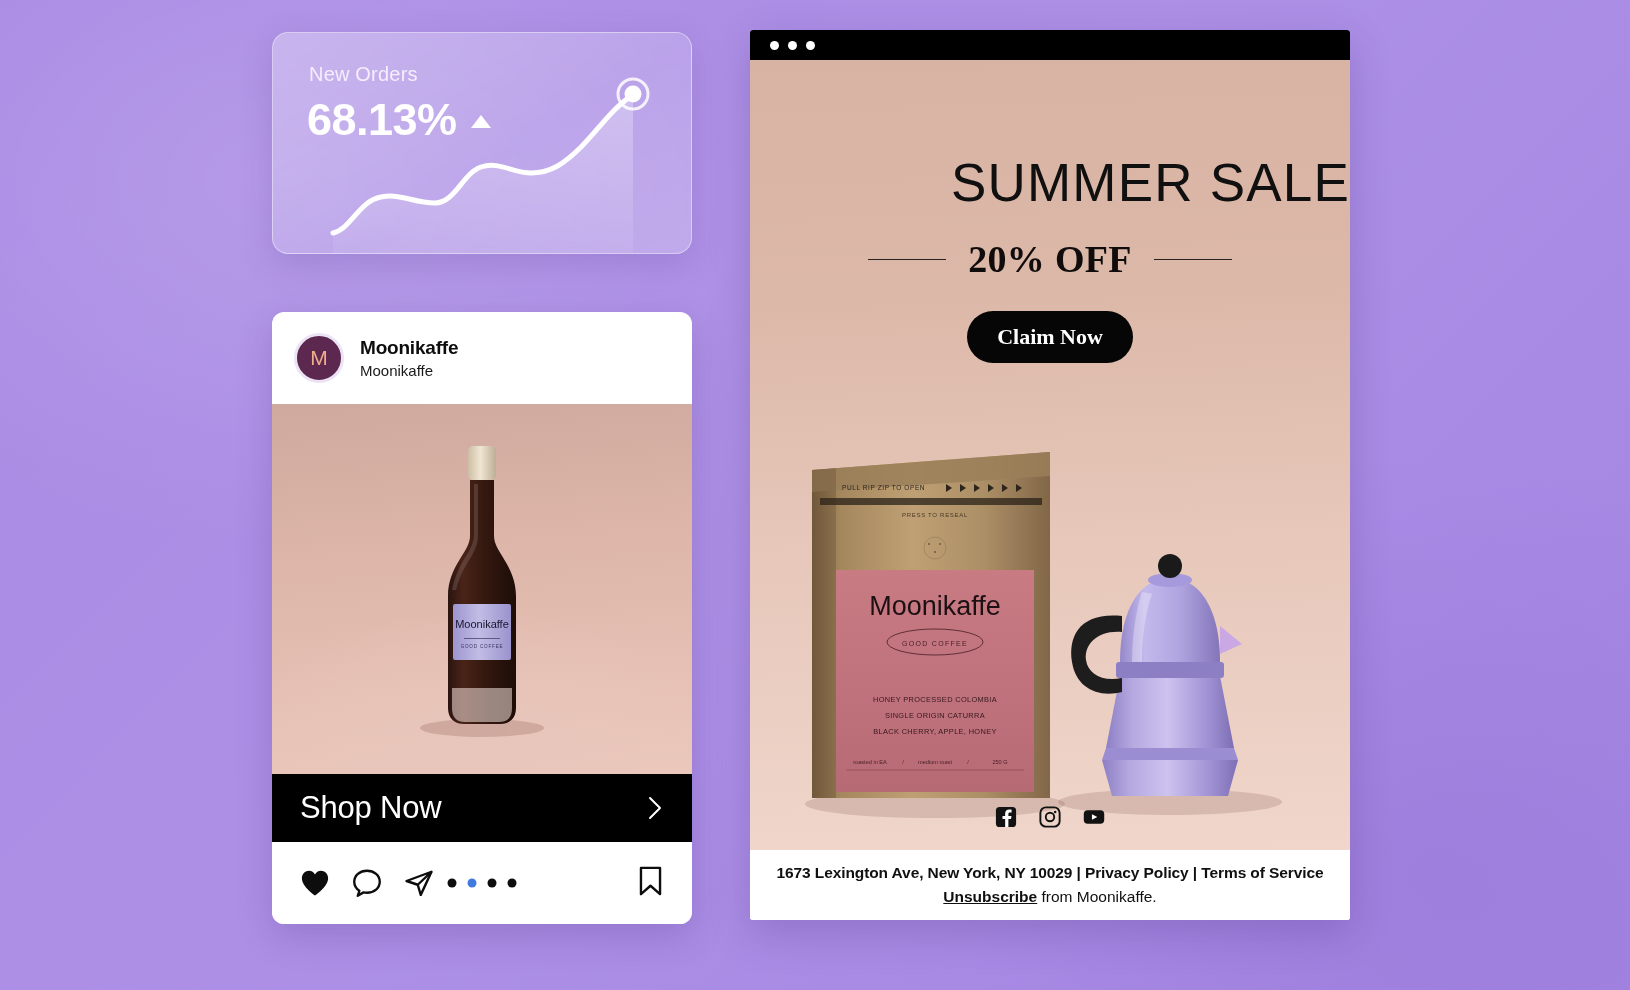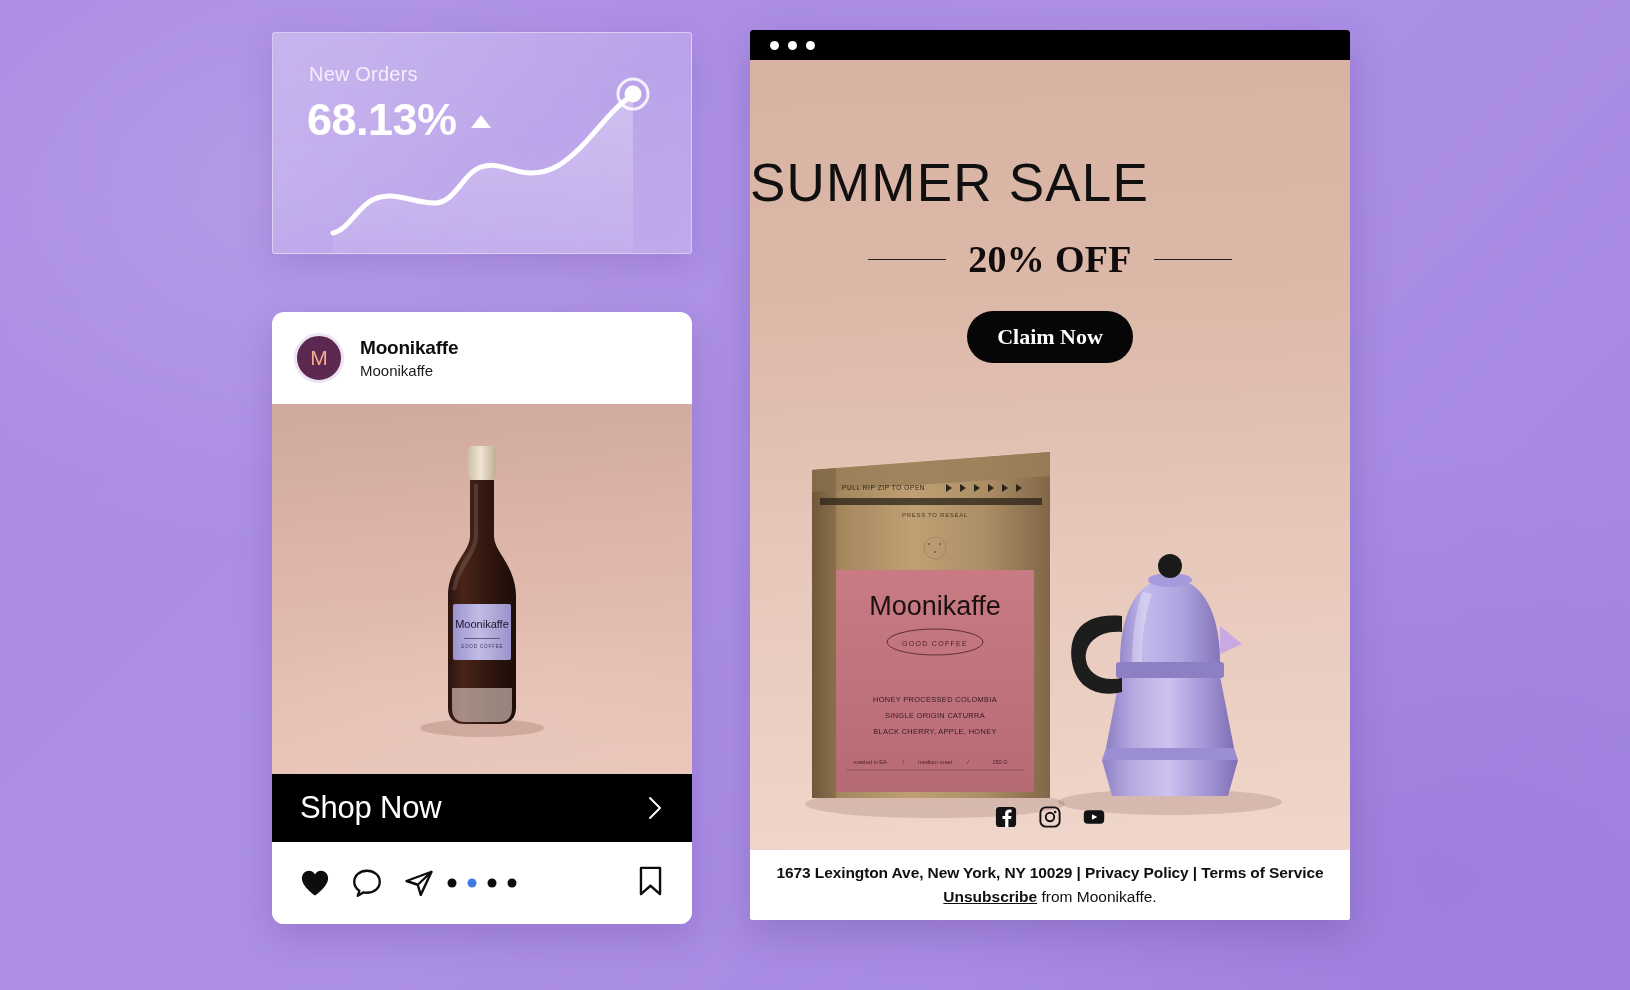--- a/index.html
+++ b/index.html
@@ -20,21 +20,21 @@
   #left-column {
     position: absolute;
     left: 272px; top: 32px;
     width: 420px;
   }
 
   
   #stat-card {
     position: relative;
     width: 420px; height: 222px;
-    border-radius: 3px;
+    border-radius: 16px;
     background: linear-gradient(150deg, rgba(255,255,255,0.30) 0%, rgba(255,255,255,0.16) 55%, rgba(255,255,255,0.22) 100%);
     border: 1px solid rgba(255,255,255,0.42);
     box-shadow: 0 10px 34px rgba(70,40,130,0.18);
     overflow: hidden;
     backdrop-filter: blur(4px);
   }
   #stat-label {
     position: absolute; left: 36px; top: 30px;
     font-size: 20px; color: #f4eefc; letter-spacing: 0.2px;
   }
@@ -132,21 +132,21 @@
   }
   .window-dot { width: 9px; height: 9px; border-radius: 50%; background: #ffffff; }
 
   #email-body {
     position: relative;
     height: 790px;
     background: linear-gradient(178deg, #d8b3a3 0%, #dcb8a8 30%, #e7c8bb 62%, #f0d6cb 100%);
     overflow: hidden;
   }
   #email-headline {
-    text-align: left;
+    text-align: right;
     font-size: 53px; font-weight: 300;
     letter-spacing: 1.2px; color: #101010;
     padding-top: 92px;
   }
   #email-subhead-row {
     display: flex; align-items: center; justify-content: center;
     gap: 22px; margin-top: 24px;
   }
   .rule-line { width: 78px; height: 1px; background: #2a2020; }
   #email-subhead {

